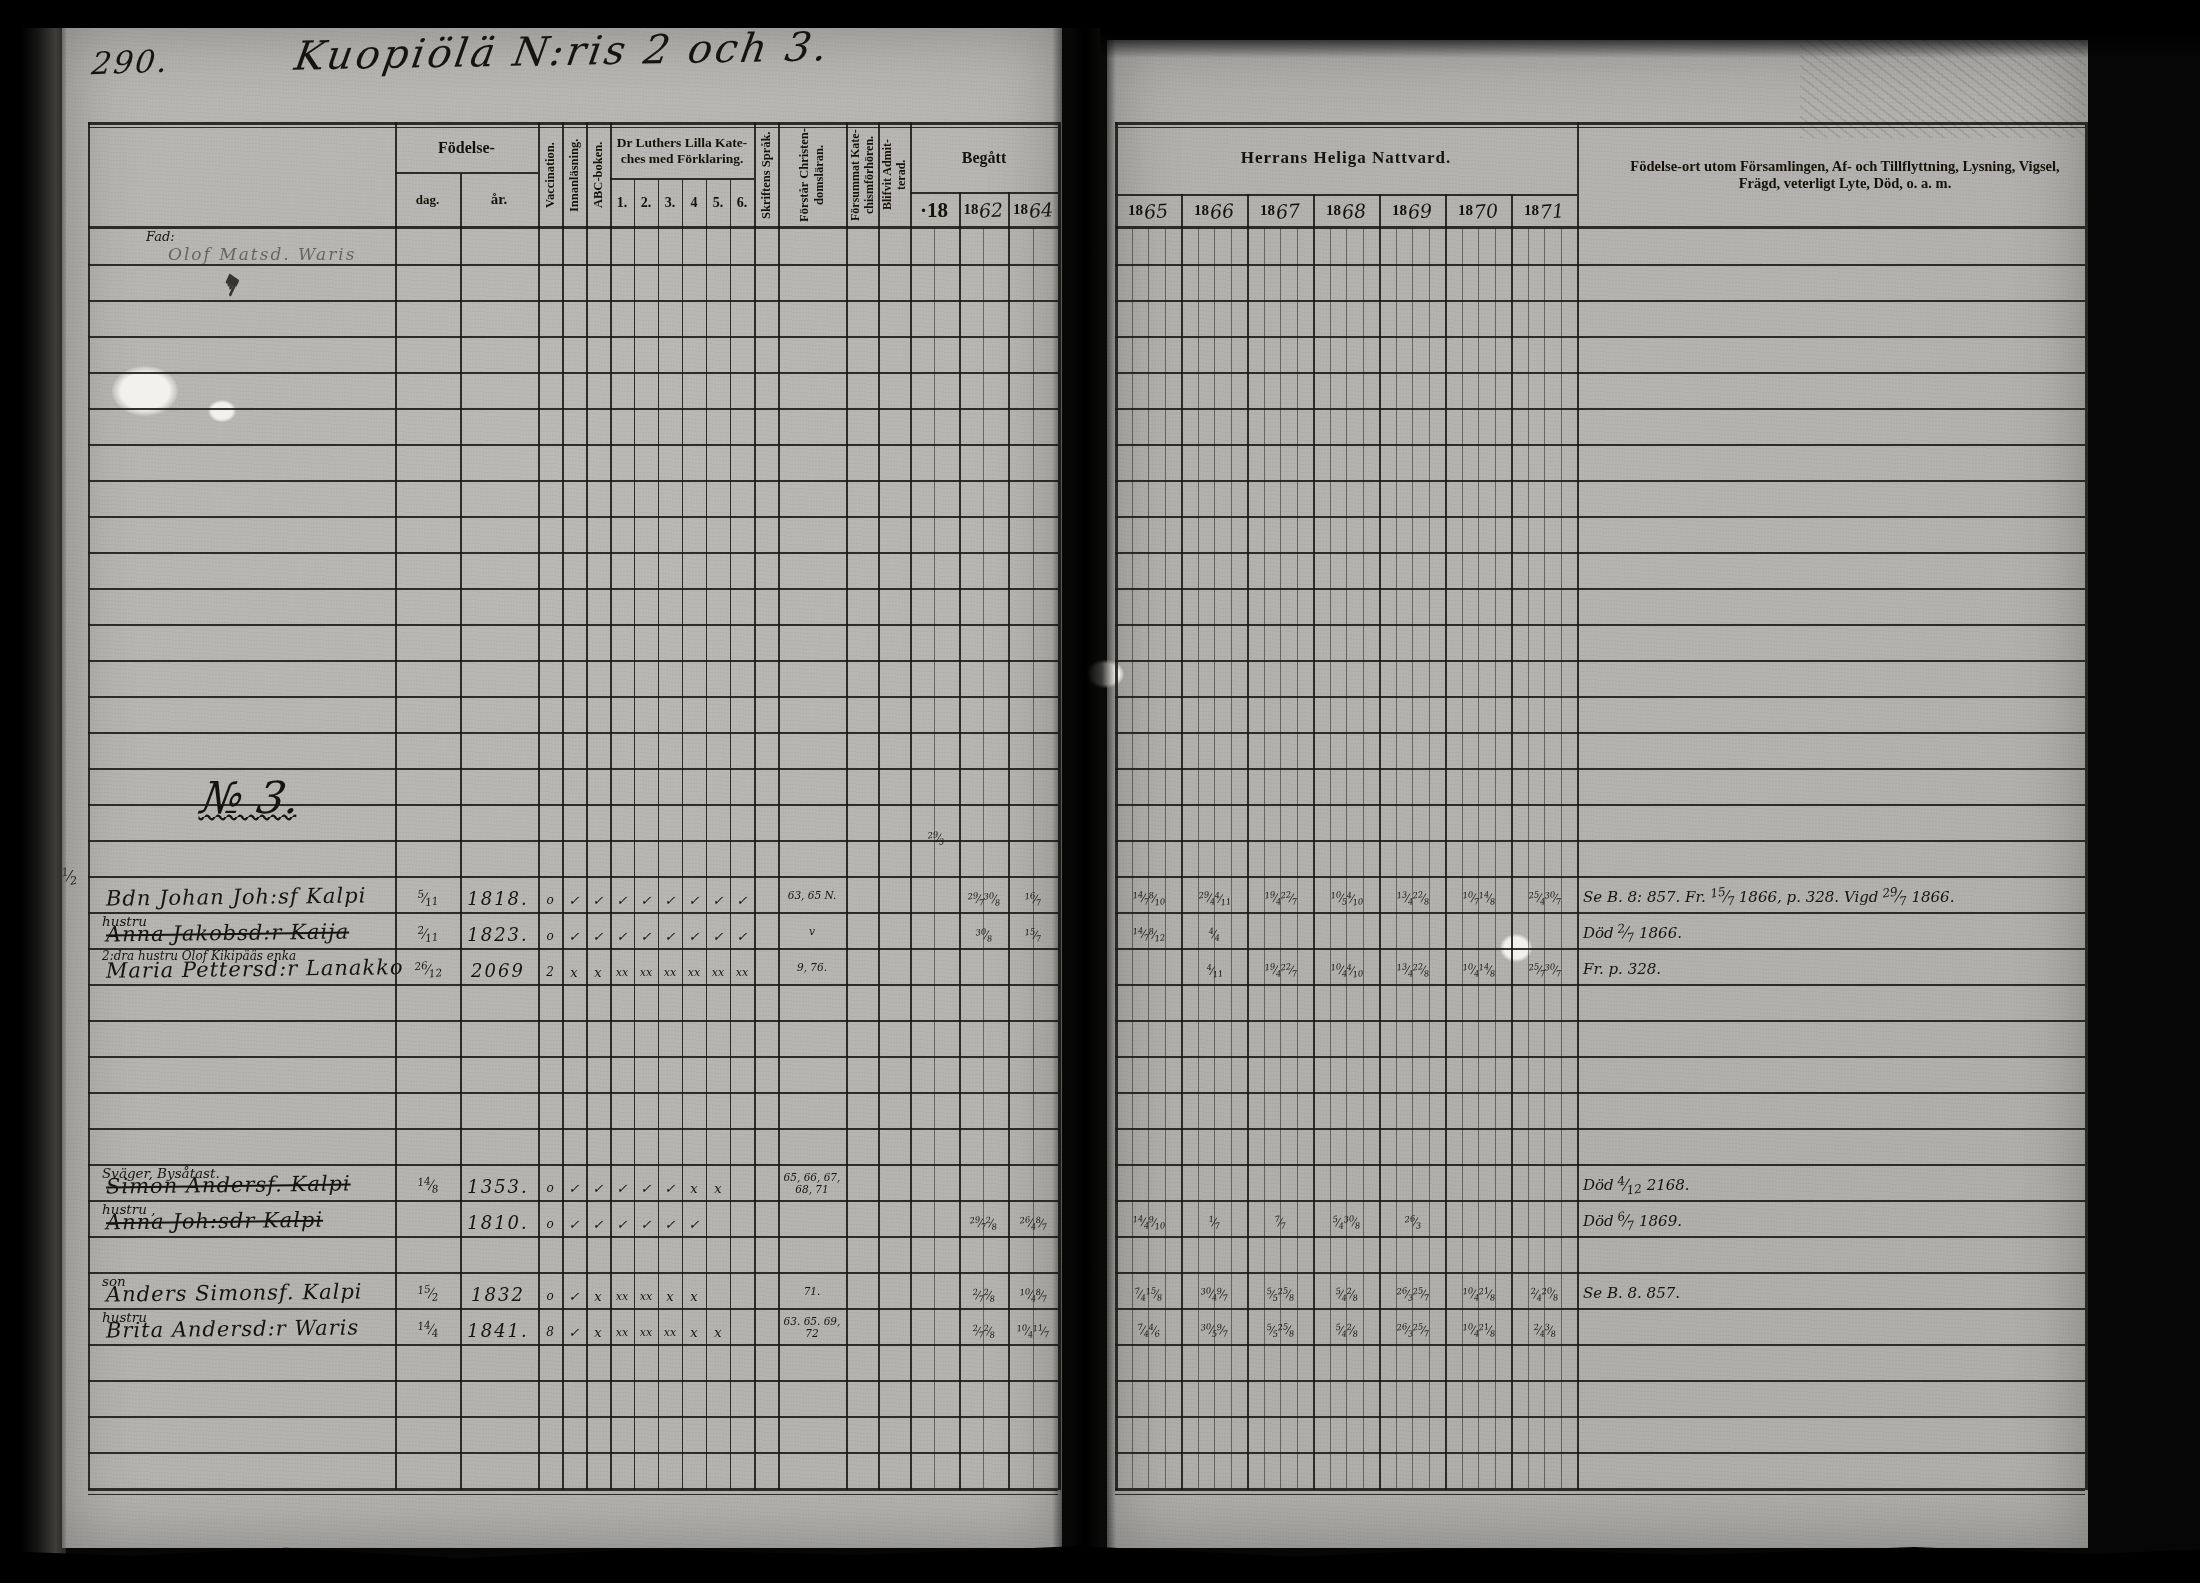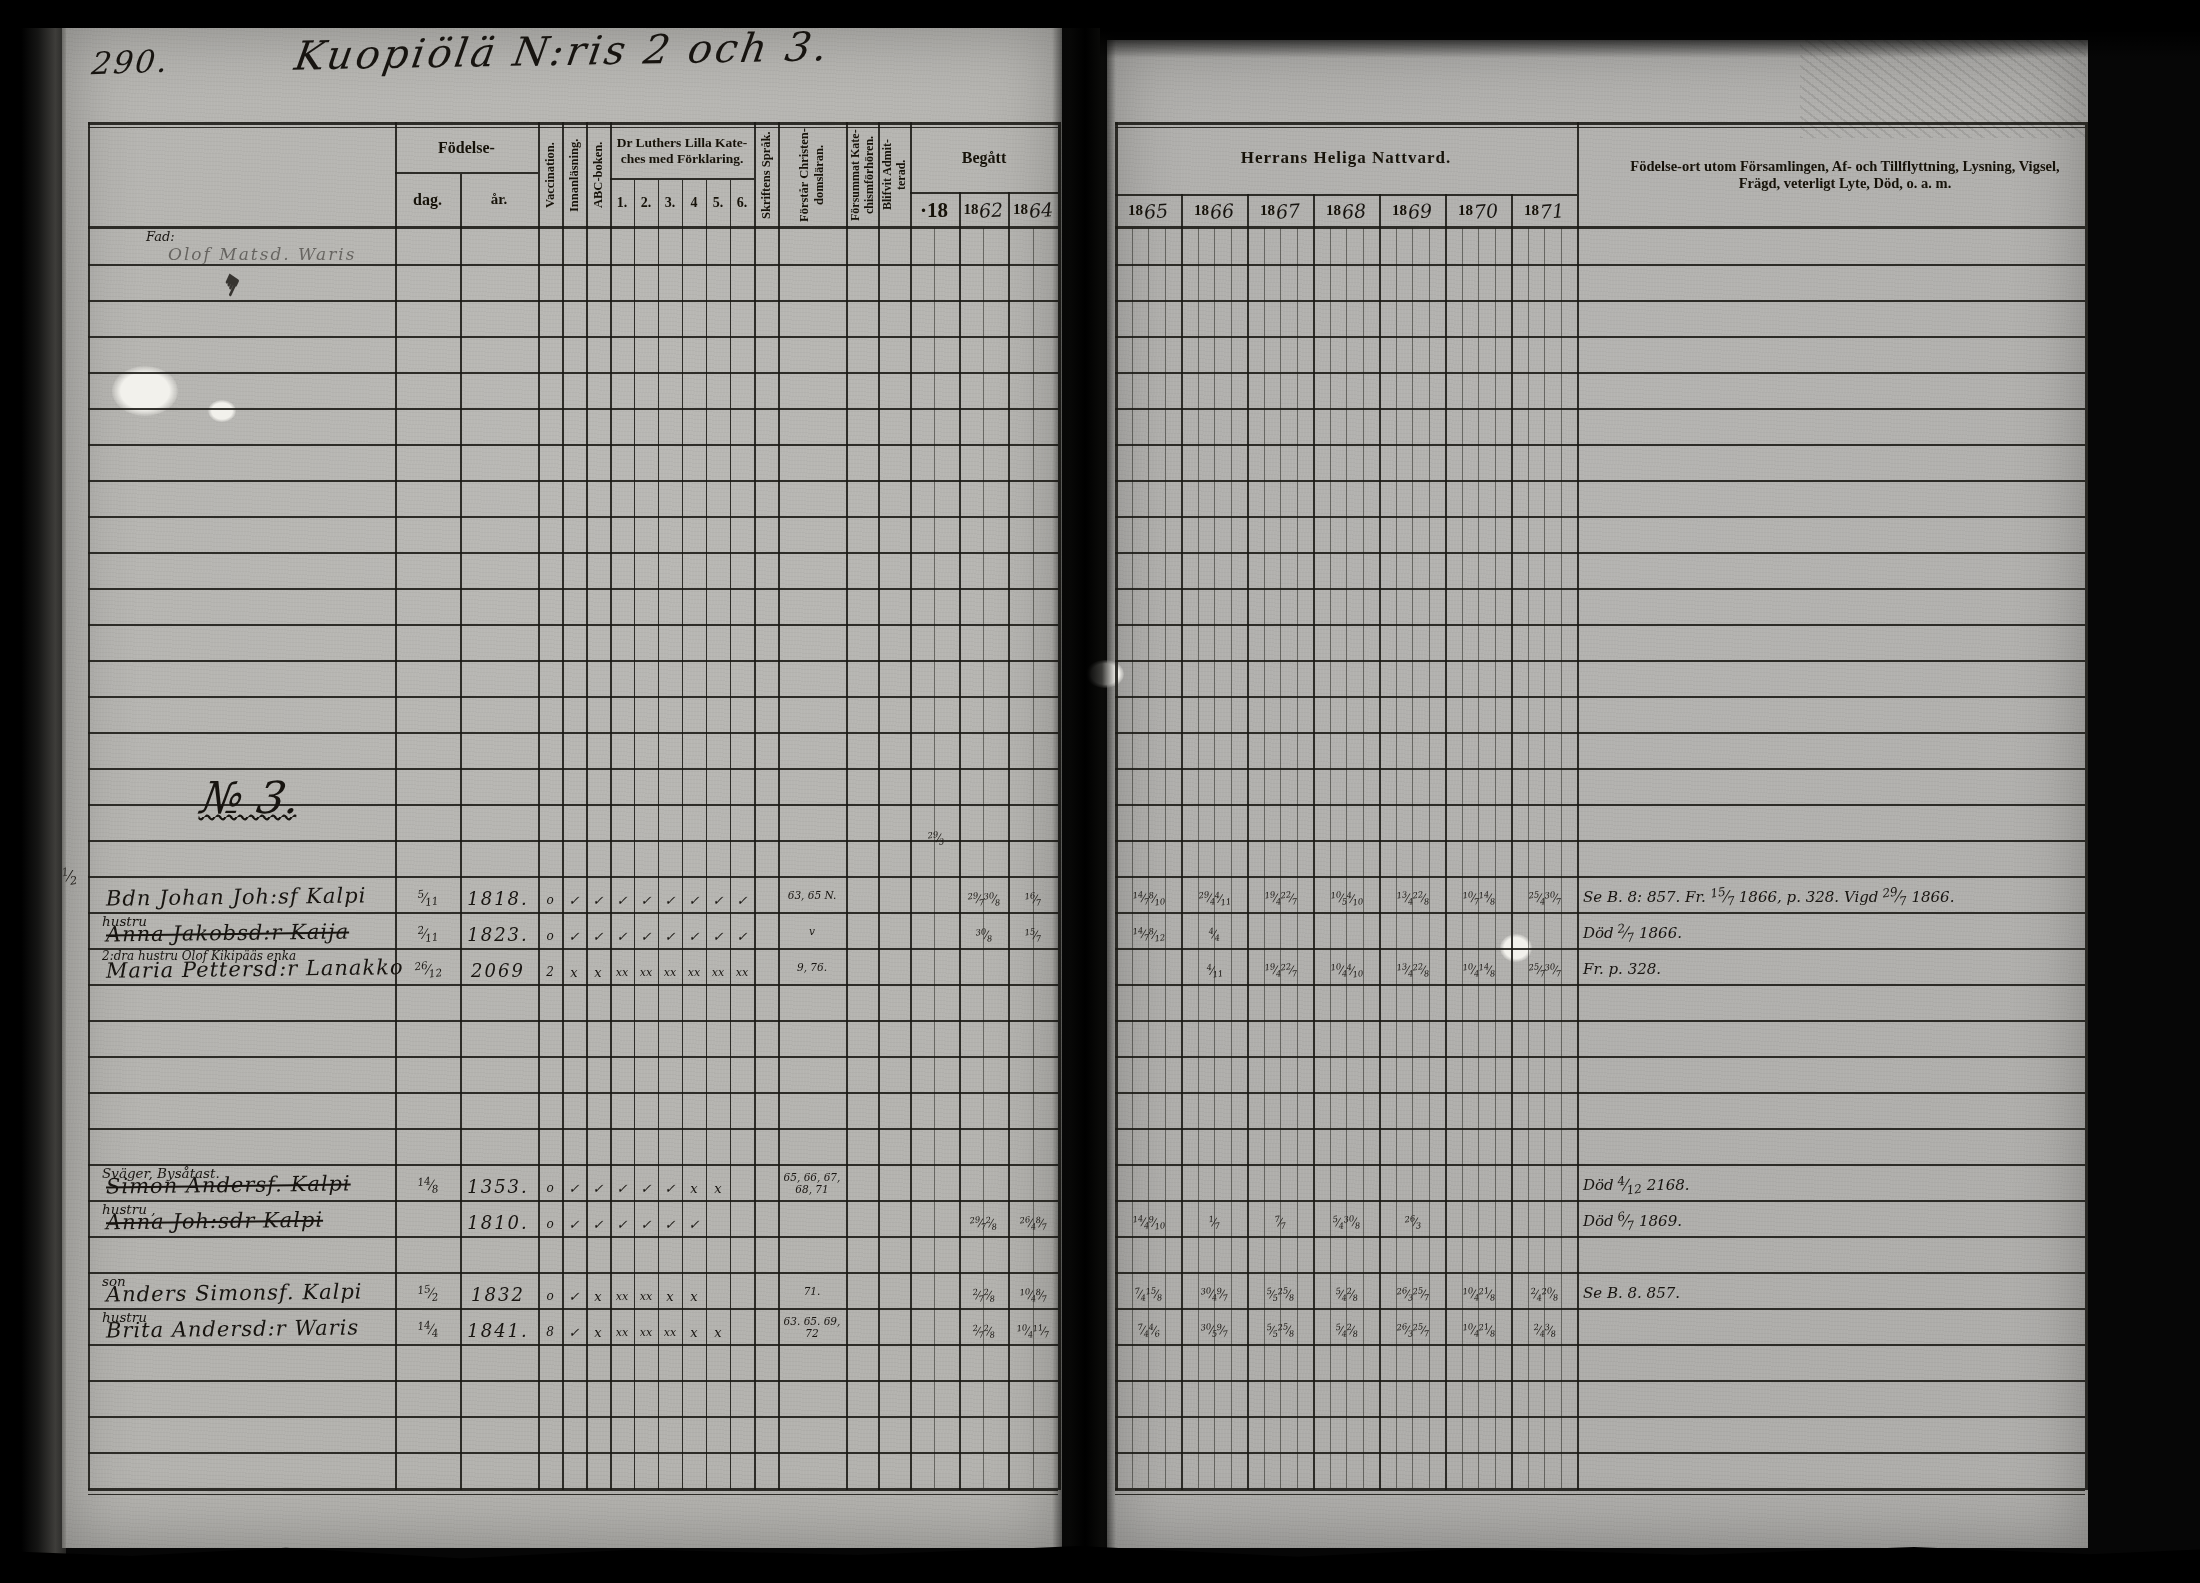--- a/index.html
+++ b/index.html
@@ -53,21 +53,21 @@
 
 <div class="scan">
   <div class="page" id="page-left"></div>
   <div class="page" id="page-right"></div>
   <div id="bleed"></div>
 
   <div class="pageno hw">290.</div>
   <div class="title hw">Kuopiölä N:ris 2 och 3.</div>
 
   <div class="cell printed" style="left:395px;top:124px;width:143px;height:48px;font-size:16px">Födelse-</div>
-  <div class="cell printed" style="left:395px;top:174px;width:65px;height:52px;font-size:16px">dag.</div>
+  <div class="cell printed" style="left:395px;top:174px;width:65px;height:52px;font-size:13px">dag.</div>
   <div class="cell printed" style="left:460px;top:174px;width:78px;height:52px;font-size:15px">år.</div>
   <div class="cell printed v" style="left:538px;top:124px;width:24px;height:102px;font-size:12.5px">Vaccination.</div>
   <div class="cell printed v" style="left:562px;top:124px;width:24px;height:102px;font-size:12.5px">Innanläsning.</div>
   <div class="cell printed v" style="left:586px;top:124px;width:24px;height:102px;font-size:12.5px">ABC-boken.</div>
   <div class="cell printed" style="left:610px;top:124px;width:144px;height:54px;font-size:13.5px">Dr Luthers Lilla Kate-
 ches med Förklaring.</div>
   <div class="cell printed v" style="left:754px;top:124px;width:24px;height:102px;font-size:12.5px">Skriftens Språk.</div>
   <div class="cell printed v" style="left:778px;top:124px;width:68px;height:102px;font-size:12.5px">Förstår Christen-
 domsläran.</div>
   <div class="cell printed v" style="left:846px;top:124px;width:32px;height:102px;font-size:12px">Försummat Kate-

